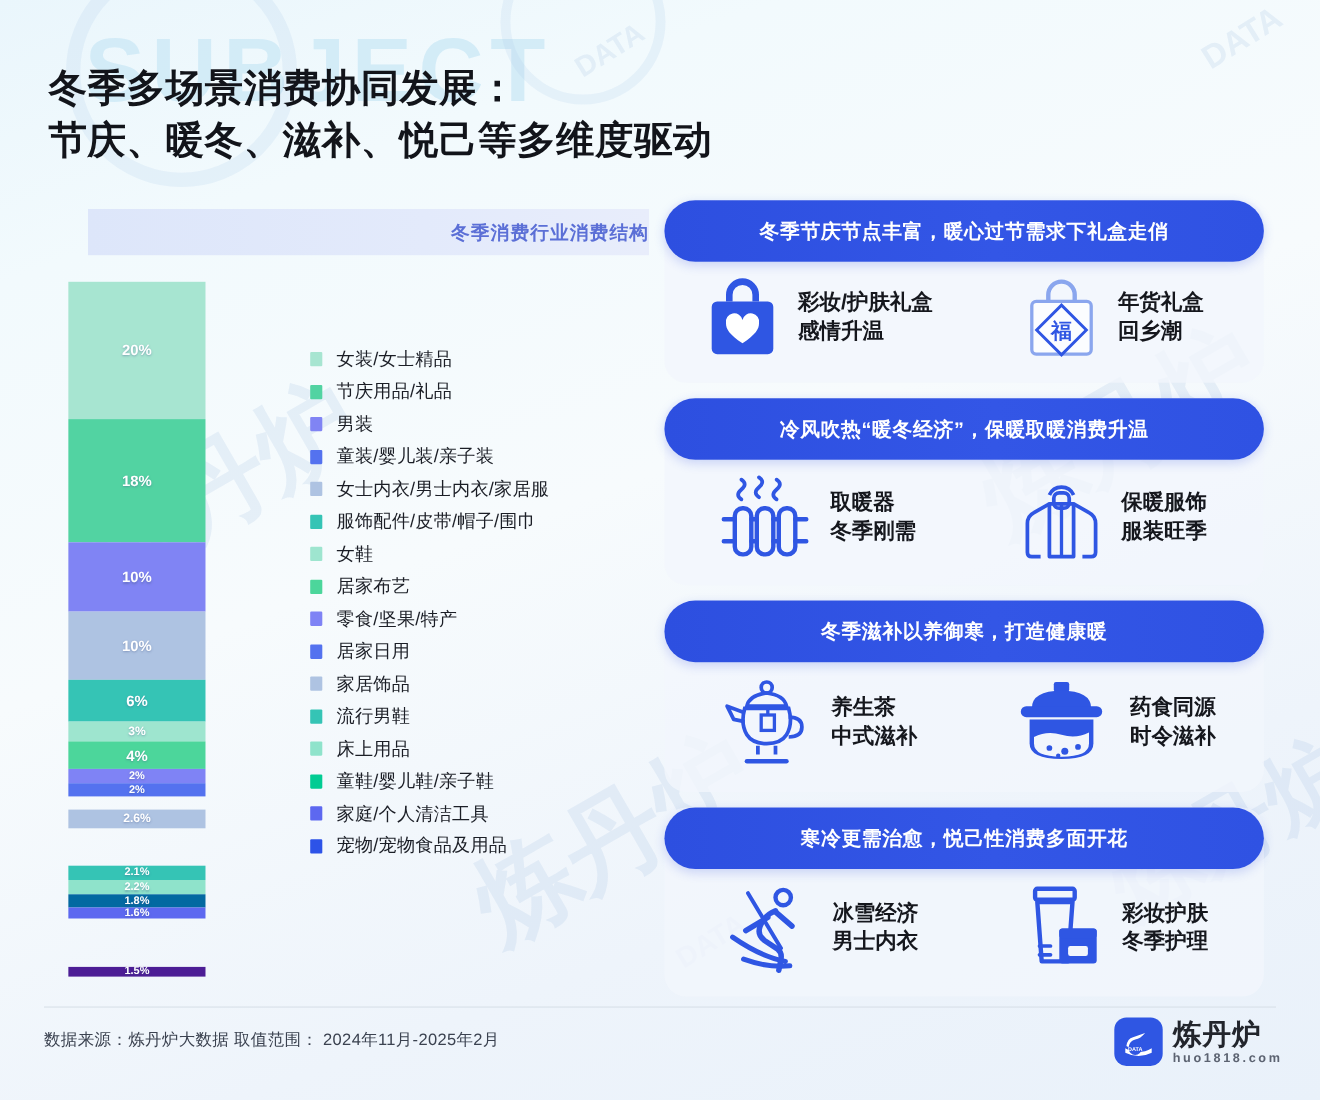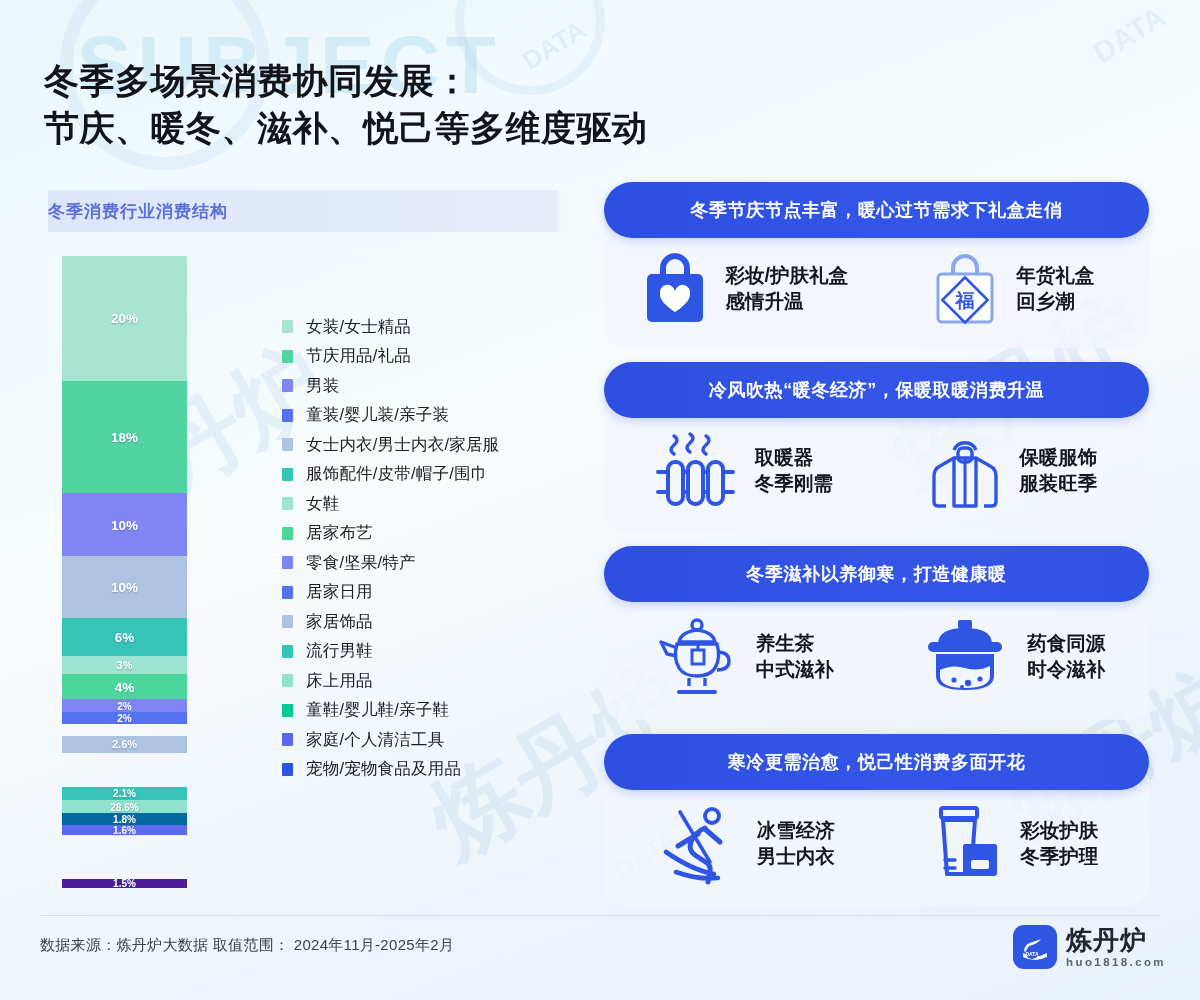--- a/index.html
+++ b/index.html
@@ -14,23 +14,23 @@
   .wm-subject { top:18px; left:48px; font-size:82px; color:#cfeaf7; opacity:.85; letter-spacing:6px;margin-left:29px; }
   .wm-ring { position:absolute; border-radius:50%; border:13px solid rgba(175,205,235,.20); pointer-events:none; }
   .wm-txt { position:absolute; color:rgba(170,195,228,.22); font-weight:800; pointer-events:none; user-select:none; white-space:nowrap; }
 
   .page { position:relative; width:1200px; height:1000px; z-index:2;padding-left:44px; }
 
   .title { position:absolute; left:44px; top:58px; width:820px;
            font-size:35px; font-weight:800; color:#12141a; line-height:1.33; letter-spacing:.5px; }
 
   
-  .chart-head { position:absolute; left:48px; top:190px; width:510px; height:42px;
+  .chart-head { position:absolute; left:80px; top:190px; width:510px; height:42px;
                 background:linear-gradient(90deg,#dde6fa 0%,#e3eafb 60%,#e8edfb 100%);
-                display:flex; align-items:center; justify-content:flex-start; }
+                display:flex; align-items:center; justify-content:flex-end; }
   .chart-head span { font-size:17px; font-weight:700; color:#5b6fd6; letter-spacing:1px; }
 
   .bar { position:absolute; left:62px; top:256px; width:125px; height:632px;
          overflow:hidden; display:flex; flex-direction:column; }
   .seg { position:relative; width:100%; }
   .seg b { position:absolute; left:0; right:0; top:50%; transform:translateY(-50%);
            text-align:center; color:#fff; font-size:13.5px; font-weight:800;
            text-shadow:0 1px 2px rgba(70,90,140,.45); white-space:nowrap; }
 
   .legend { position:absolute; left:282px; top:312px; width:300px; }
@@ -115,21 +115,21 @@
       <div class="seg" style="flex: 2 0 0px; background: rgb(84, 114, 239);">
         <b style="font-size: 10px;">2%</b>
       </div>
       <div class="seg" style="flex: 2.6 0 0px; background: rgb(174, 195, 226); margin-top: 12px;">
         <b style="font-size: 11px;">2.6%</b>
       </div>
       <div class="seg" style="flex: 2.1 0 0px; background: rgb(53, 196, 181); margin-top: 34px;">
         <b style="font-size: 10px;">2.1%</b>
       </div>
       <div class="seg" style="flex: 2.2 0 0px; background: rgb(143, 227, 203);">
-        <b style="font-size: 10px;">28.6%</b>
+        <b style="font-size: 10px;">2.2%</b>
       </div>
       <div class="seg" style="flex: 1.8 0 0px; background: #0369a1;">
         <b style="font-size: 10px;">1.8%</b>
       </div>
       <div class="seg" style="flex: 1.6 0 0px; background: rgb(93, 104, 240);">
         <b style="font-size: 10px;">1.6%</b>
       </div>
       <div class="seg" style="flex: 1.5 0 0px; background: #4c1d95; margin-top: 44px;">
         <b style="font-size: 10px;">1.5%</b>
       </div>

